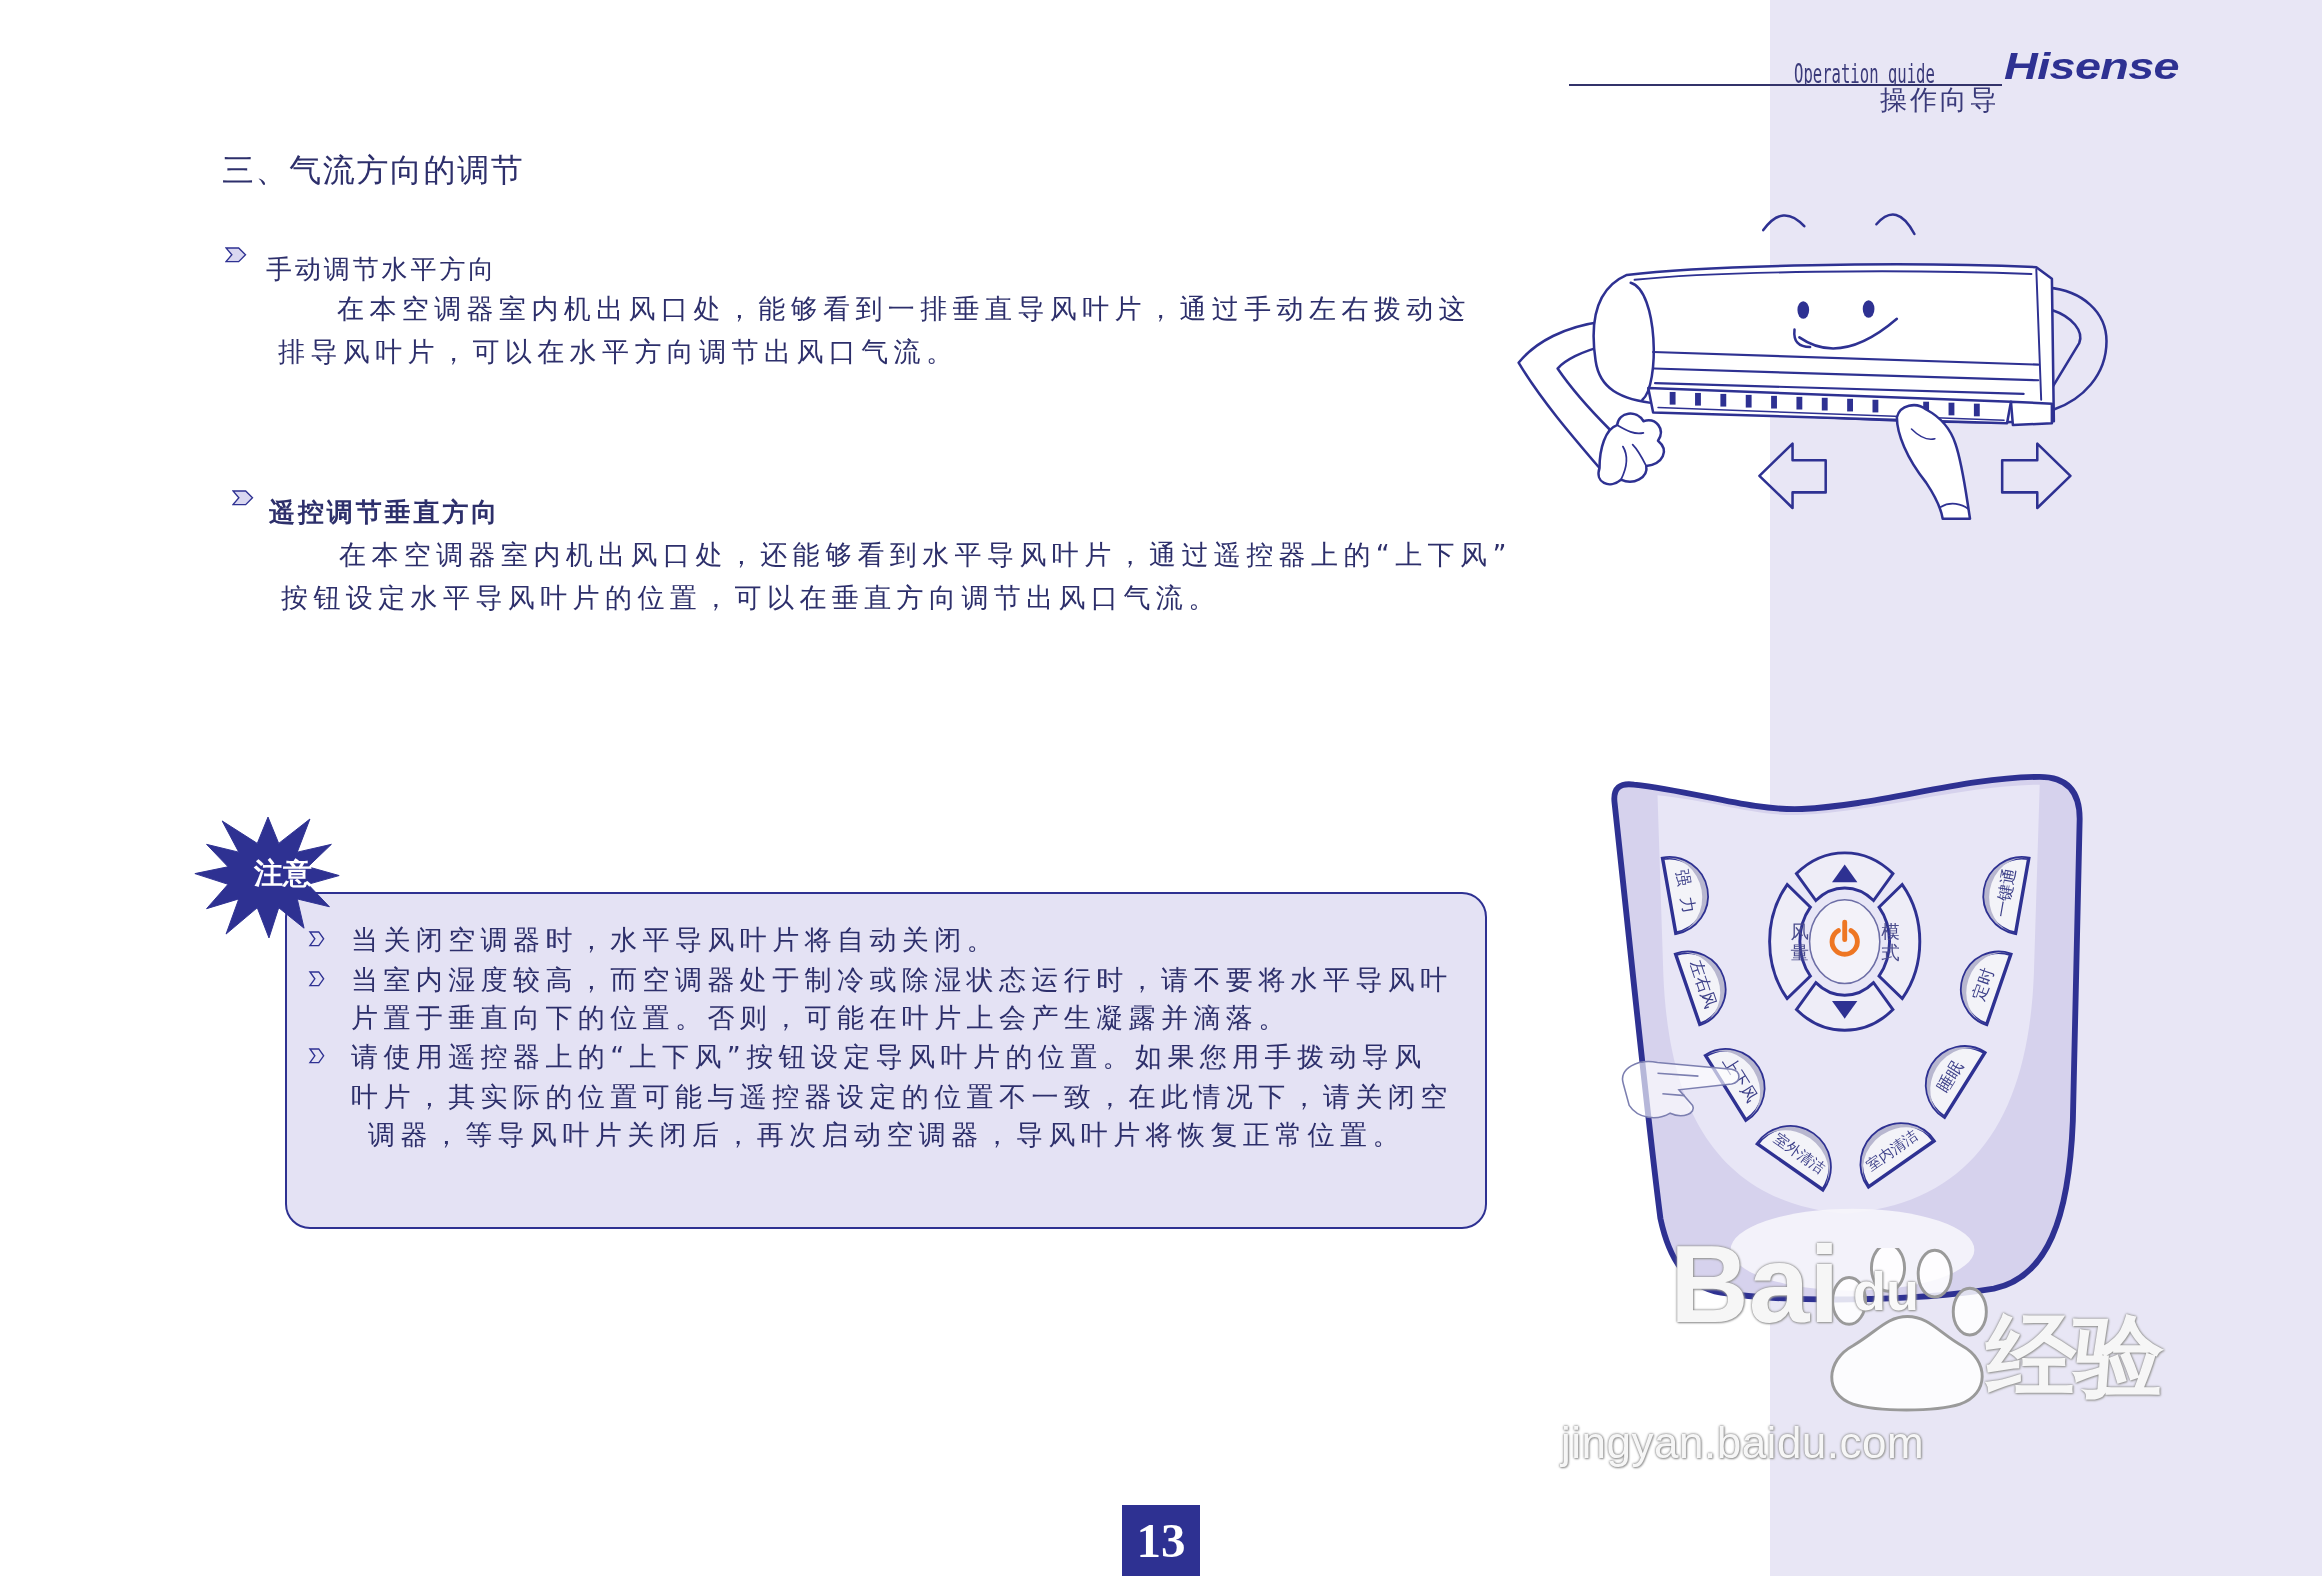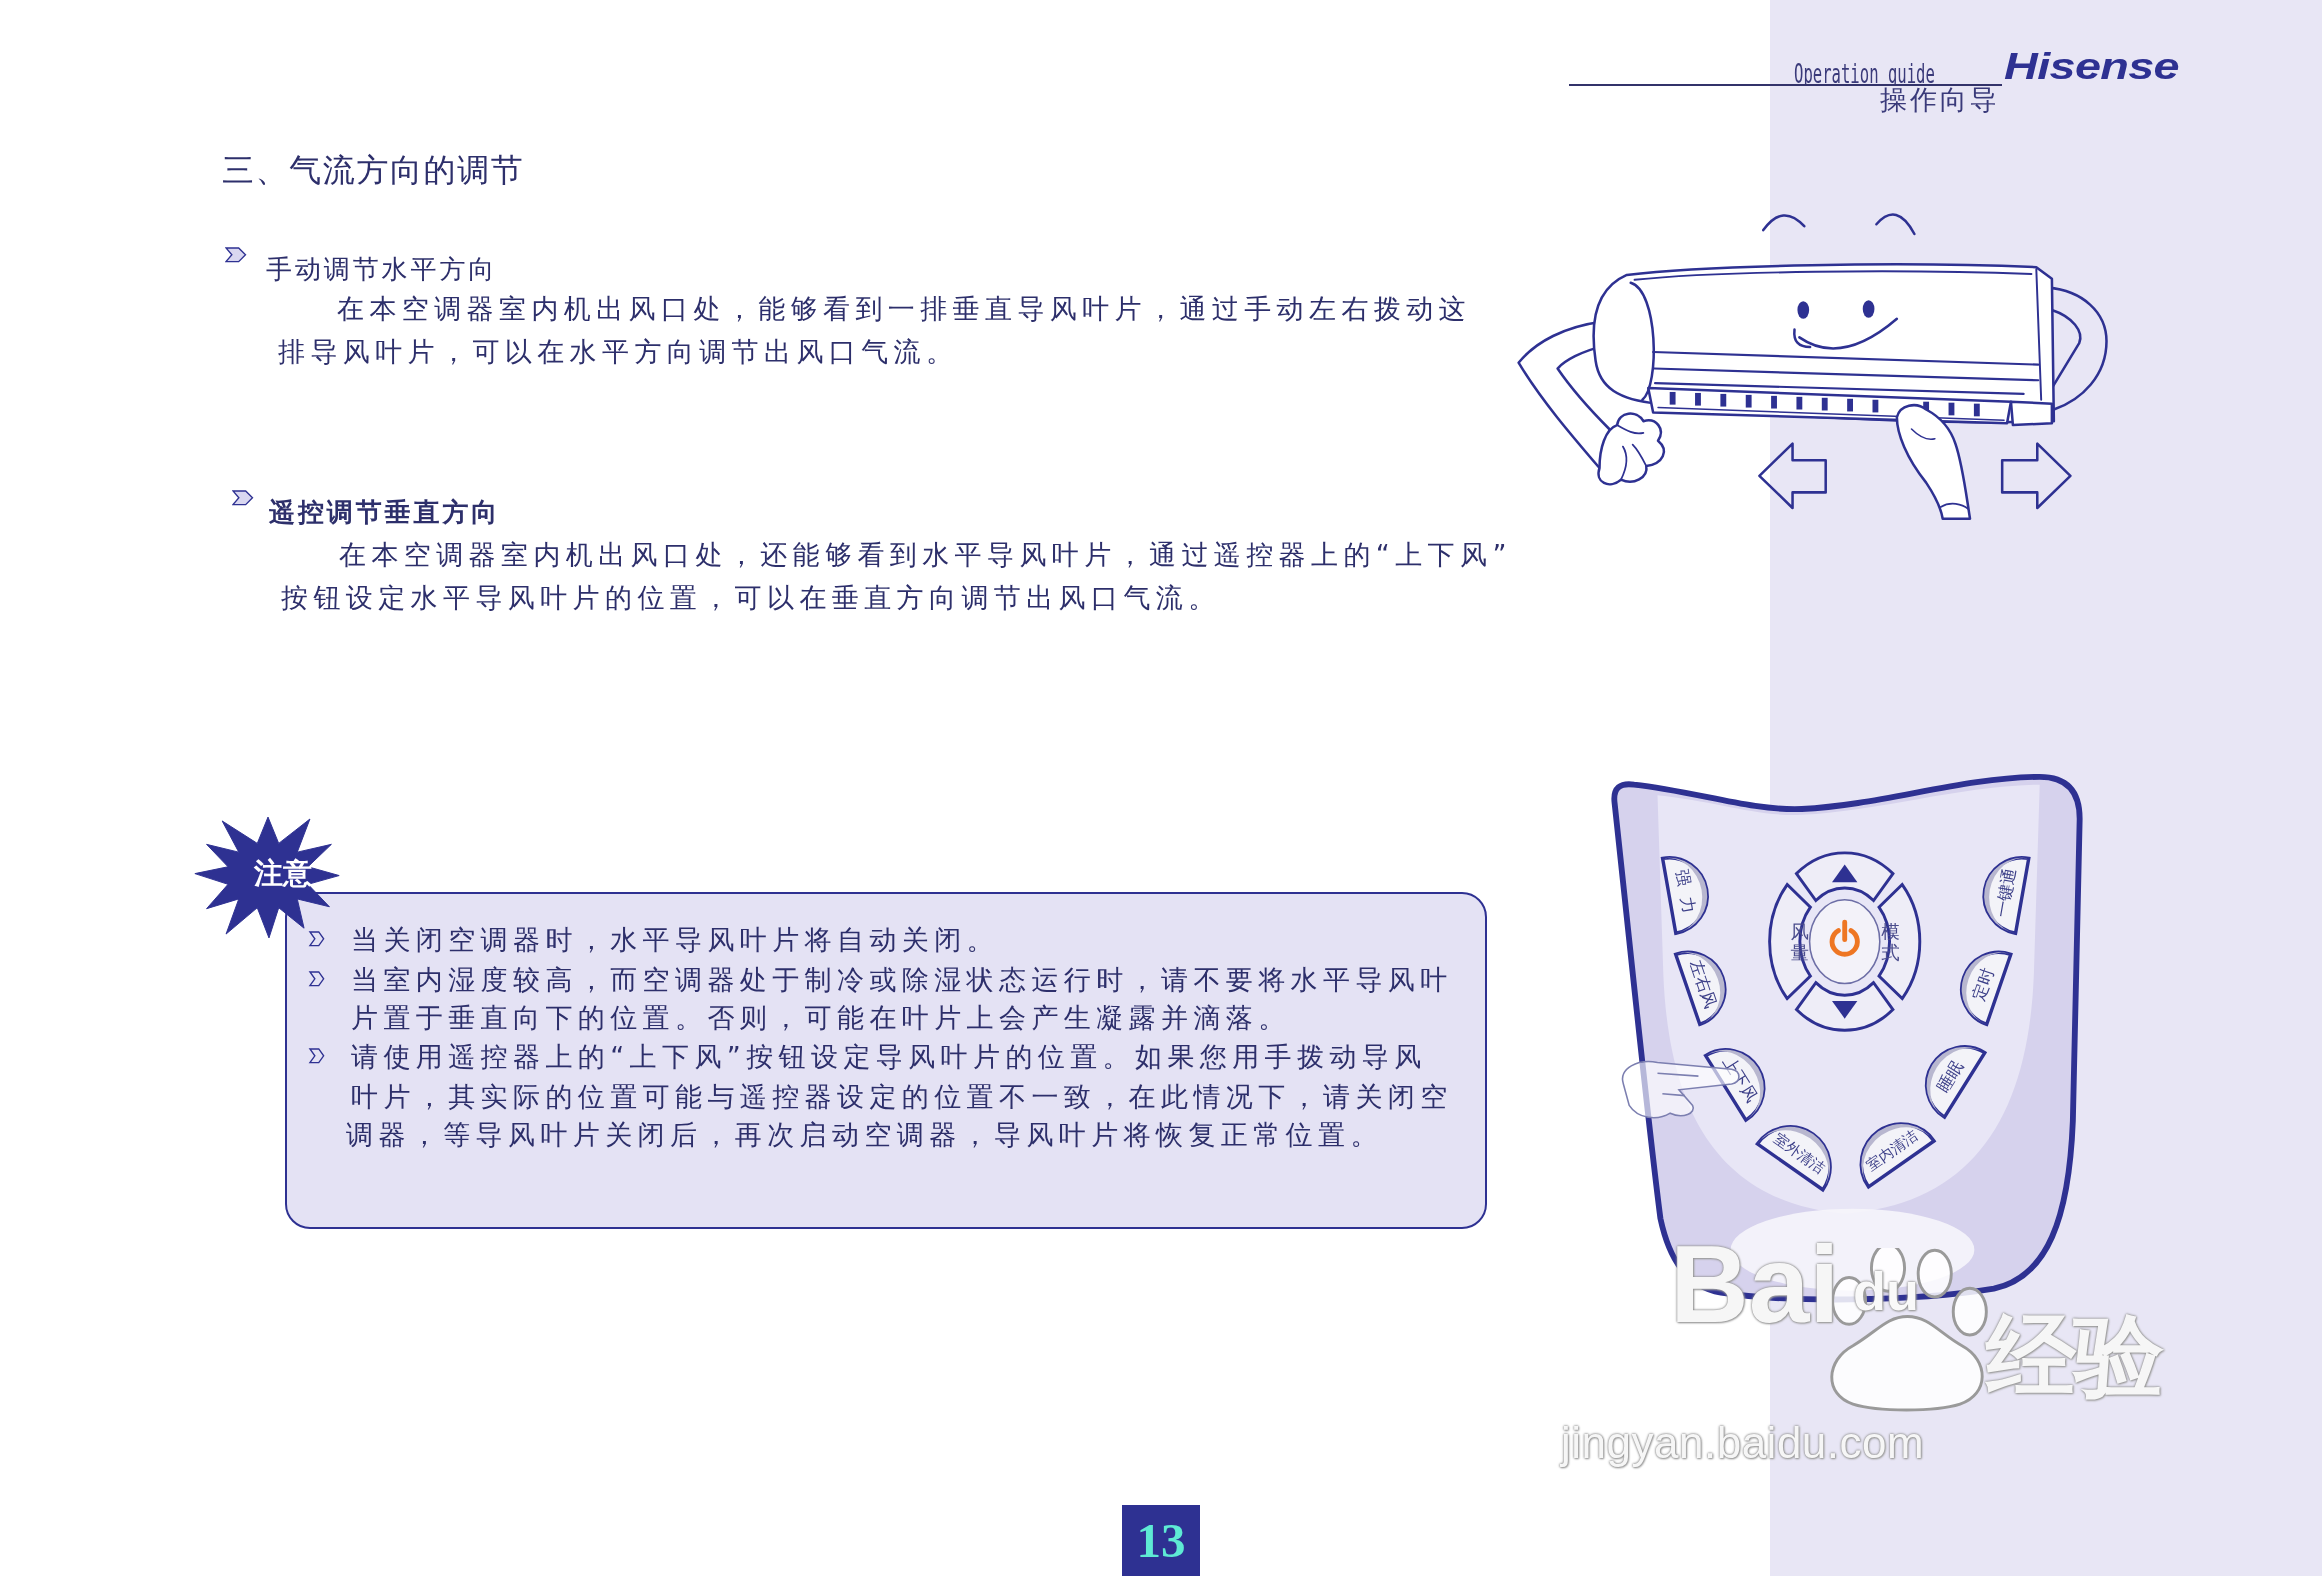--- a/index.html
+++ b/index.html
@@ -20,21 +20,21 @@
            letter-spacing:-0.5px; white-space:nowrap; }
   .title { left:222px; top:149px; font-size:32px; line-height:43px; letter-spacing:1.6px; white-space:nowrap; }
   .subhead { font-size:26px; line-height:35px; letter-spacing:2.9px; white-space:nowrap;margin-top:16px; }
   .line { font-size:27px; line-height:39px; letter-spacing:5.4px; white-space:nowrap; }
   .bullet { width:21.5px; height:15.6px; }
   .notice-box { left:285px; top:892px; width:1198px; height:333px; background:#e4e2f4;
                 border:2.4px solid #2e3192; border-radius:25px; }
   .nbullet { width:17.6px; height:17.6px; }
   .badge-text { left:242px; top:854px; width:82px; text-align:center; font-size:29px; line-height:39px;
                 font-weight:bold; color:#ffffff; white-space:nowrap; }
-  .page-num { left:1122px; top:1505px; width:78px; height:71px; background:#2e3192; color:#5eead4;
+  .page-num { left:1122px; top:1505px; width:78px; height:71px; background:#2e3192; color:#ffffff;
               font-family:"Liberation Serif", serif; font-weight:bold; font-size:49px; line-height:71px; text-align:center; }
   .wm { color:rgba(255,255,255,0.92); font-family:"Liberation Sans", sans-serif; font-weight:bold; white-space:nowrap;
         text-shadow:0 0 2px #8a8a8a, 0 0 2.9px #9a9a9a, 1px 1px 2px #aaaaaa; }
   .wm-bai { left:1670px; top:1226px; font-size:109px; line-height:117px; }
   .wm-du { left:1853px; top:1247px; font-size:54px; line-height:88px; color:rgba(255,255,255,0.95); }
   .wm-cn { left:1986px; top:1303px; font-size:90px; line-height:107px; letter-spacing:-2px; }
   .wm-url { left:1561px; top:1404px; font-size:44px; line-height:78px; font-weight:normal; letter-spacing:0.5px; }
   svg text { font-family:"DejaVu Sans", sans-serif; }
 </style>
 </head>
@@ -81,21 +81,21 @@
   <polygon points="2,2 11,2 16,9 11,16 2,16 7,9" fill="none" stroke="#2e3192" stroke-width="1.4"></polygon>
 </svg>
 <div class="abs line" style="left:351px;top:960px;">当室内湿度较高，而空调器处于制冷或除湿状态运行时，请不要将水平导风叶</div>
 <div class="abs line" style="left:351px;top:998px;">片置于垂直向下的位置。否则，可能在叶片上会产生凝露并滴落。</div>
 
 <svg class="abs nbullet" style="left:308px;top:1047px;" viewBox="0 0 18 18">
   <polygon points="2,2 11,2 16,9 11,16 2,16 7,9" fill="none" stroke="#2e3192" stroke-width="1.4"></polygon>
 </svg>
 <div class="abs line" style="left:351px;top:1037px;">请使用遥控器上的“上下风”按钮设定导风叶片的位置。如果您用手拨动导风</div>
 <div class="abs line" style="left:351px;top:1077px;">叶片，其实际的位置可能与遥控器设定的位置不一致，在此情况下，请关闭空</div>
-<div class="abs line" style="left:346px;top:1115px;">调器，等导风叶片关闭后，再次启动空调器，导风叶片将恢复正常位置。</div>
+<div class="abs line" style="left:368px;top:1115px;">调器，等导风叶片关闭后，再次启动空调器，导风叶片将恢复正常位置。</div>
 
 <svg class="abs" style="left:1502px;top:195px;width:624px;height:351px;" viewBox="1540 200 640 360" fill="none" stroke="#2e3192" stroke-width="2.6" stroke-linecap="round" stroke-linejoin="round">
 
   <path d="M1808,236 Q1828,208 1850,232"></path>
   <path d="M1924,230 Q1945,206 1963,240"></path>
 
   <path d="M1642,330 C1605,335 1575,350 1557,372 C1580,410 1610,445 1640,480"></path>
   <path d="M1644,355 C1622,360 1604,370 1597,378 C1612,400 1630,420 1650,440"></path>
 
   <path d="M2100,295 C2135,298 2160,320 2160,350 C2160,385 2135,410 2106,420"></path>

